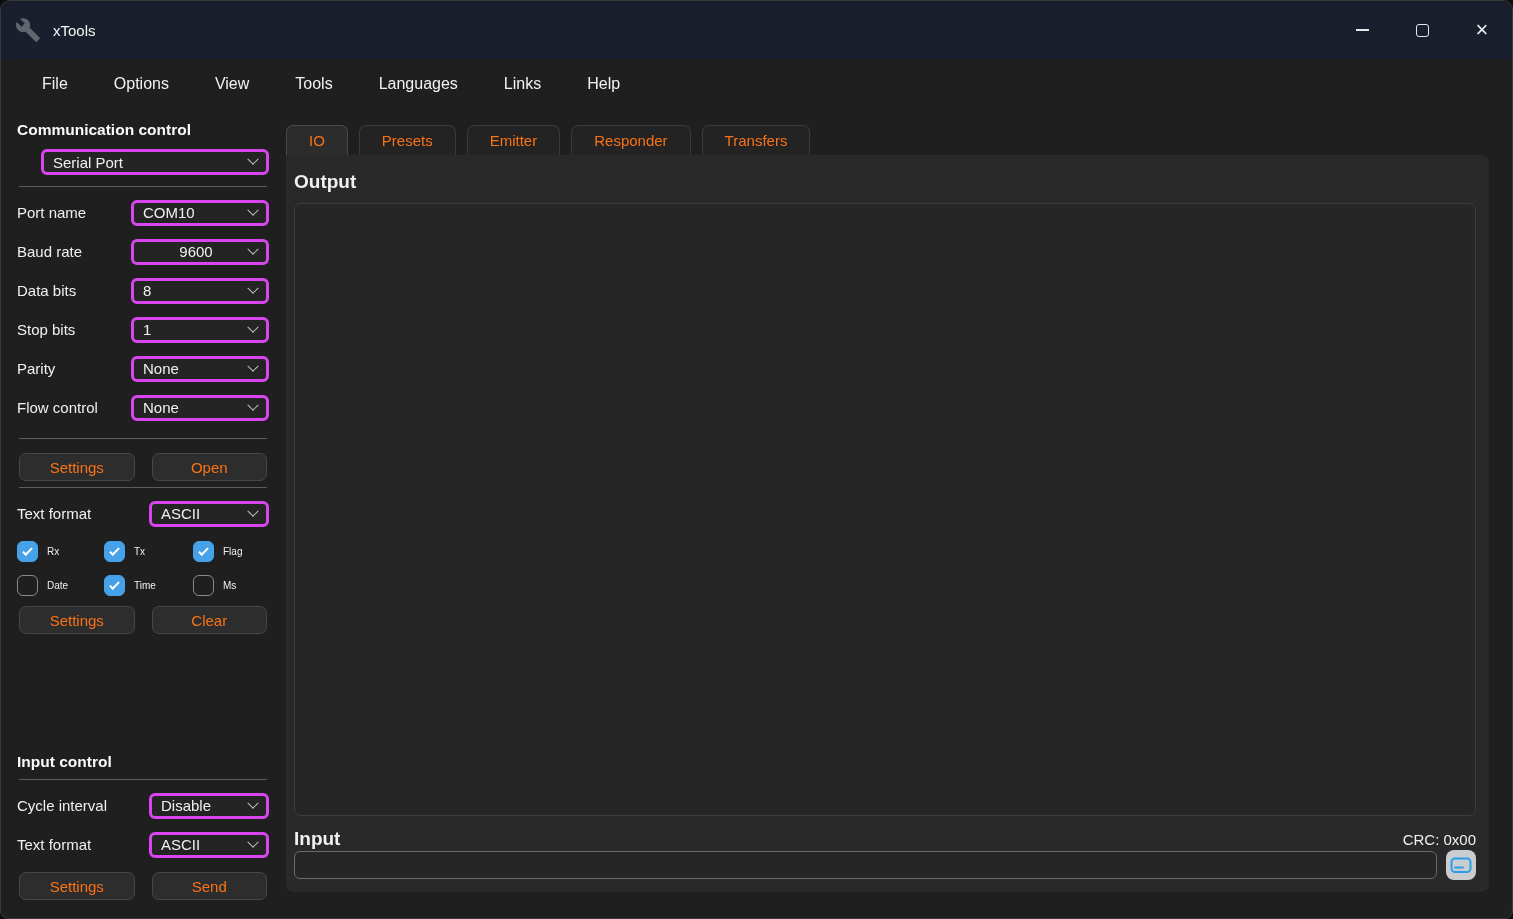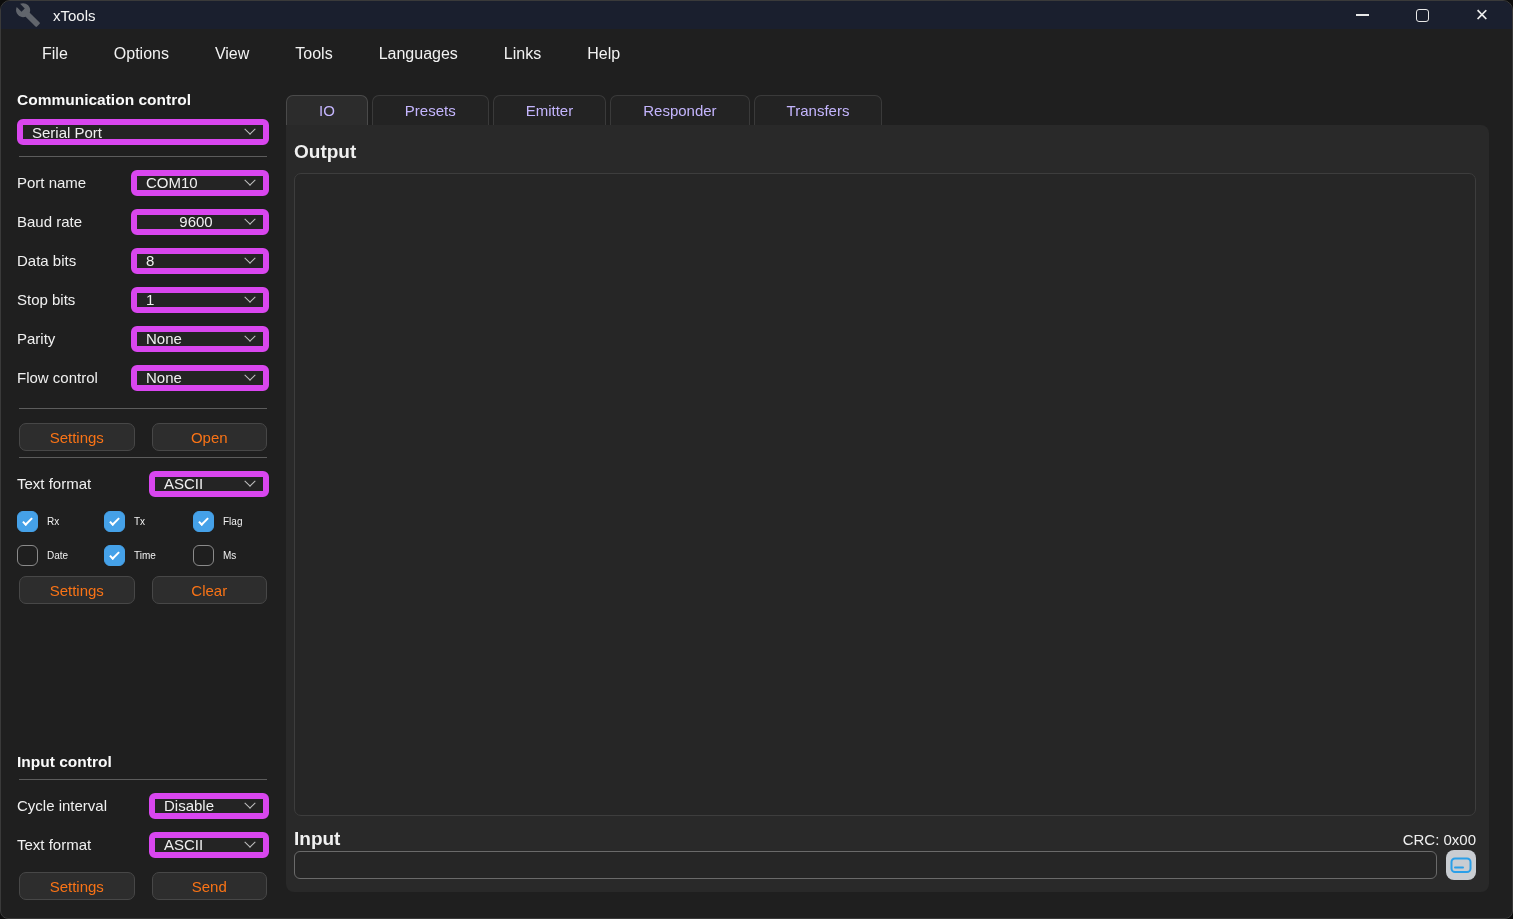--- a/index.html
+++ b/index.html
@@ -3,38 +3,38 @@
 <meta charset="utf-8">
 <style>
   * { margin:0; padding:0; box-sizing:border-box; }
   html,body { width:1513px; height:919px; background:#0d0d0d; font-family:"Liberation Sans", sans-serif; }
   .window {
     position:absolute; inset:0; background:#1f1f1f; color:#f0f0f0;
     border-radius:10px 10px 8px 8px; overflow:hidden; border:1px solid #3a3a3a;
     display:flex; flex-direction:column;
   }
   
-  .titlebar { height:28px; background:#1a1f2e; display:flex; align-items:center; flex-shrink:0; }
+  .titlebar { height:58px; background:#1a1f2e; display:flex; align-items:center; flex-shrink:0; }
   .titlebar .app-icon { width:26px; height:26px; margin:0 12px 0 14px; }
   .titlebar .app-title { font-size:15px; color:#f5f5f5; }
   .win-controls { margin-left:auto; display:flex; align-items:center; height:100%; }
   .win-btn { width:60px; height:100%; display:flex; align-items:center; justify-content:center; cursor:pointer; }
   .ico-min { width:13px; height:2px; background:#e8e8e8; }
   .ico-max { width:13px; height:13px; border:1.5px solid #e8e8e8; border-radius:3px; }
   .ico-close { font-size:22px; line-height:1; color:#eee; font-weight:300; }
   
   .menubar { height:50px; display:flex; align-items:center; padding-left:18px; flex-shrink:0; background:#1f1f1f; }
   .menu-item { font-size:16px; color:#f2f2f2; padding:6px 23px; cursor:pointer; }
   
   .content { flex:1; display:flex; overflow:hidden; }
   .sidebar { width:268px; margin-left:8px; padding:10px 8px 14px 8px; display:flex; flex-direction:column; flex-shrink:0; }
   .side-heading { font-size:15.5px; font-weight:700; color:#fafafa; padding:2px 0 6px 0; }
   .divider { border:none; border-top:1px solid #5c5c5c; margin:11px 2px 6px 2px; }
-  .dd { height:26px; background:#242424; border:6px solid #d946ef; border-radius:6px;
-        display:flex; align-items:center; padding:7px 9px; cursor:pointer; }
+  .dd { height:26px; background:#242424; border:3px solid #d946ef; border-radius:6px;
+        display:flex; align-items:center; padding:7px 9px; cursor:pointer;margin-left:24px; }
   .dd-val { flex:1; font-size:15px; color:#f0f0f0; white-space:nowrap; overflow:hidden; }
   .dd-val.centered { text-align:center; }
   .chev { width:8px; height:8px; border-right:1.6px solid #c0c0c0; border-bottom:1.6px solid #c0c0c0;
           transform:rotate(45deg) translate(-2px,-2px); flex-shrink:0; }
   .dd-full { margin-top:4px; }
   .form-row { display:flex; align-items:center; height:39px; }
   .form-row .lbl { flex:1; font-size:15px; color:#f0f0f0; }
   .form-row .dd { width:138px; flex-shrink:0; }
   .form-row .dd.w130 { width:120px; }
   .btn-row { display:flex; gap:17px; margin:8px 2px 4px 2px; }
@@ -46,23 +46,23 @@
             display:flex; align-items:center; justify-content:center; flex-shrink:0; }
   .cb-box.checked { background:#45a1e8; border-color:#45a1e8; }
   .tick { display:none; width:5px; height:10px; border-right:2px solid #fff; border-bottom:2px solid #fff;
           transform:rotate(45deg) translate(-1px,-1px); }
   .cb-box.checked .tick { display:block; }
   .cb-lbl { font-size:10px; }
   .spacer { flex:1; }
   
   .main { flex:1; display:flex; flex-direction:column; margin:0 23px 26px 9px; }
   .tabbar { display:flex; margin-top:16px; height:30px; align-items:flex-end; }
-  .tab { height:30px; padding:0 32px; display:flex; align-items:center; font-size:15px;
+  .tab { height:30px; padding:0 22px; display:flex; align-items:center; font-size:15px;
          background:#232323; border:1px solid #3a3a3a; border-bottom:none;
-         border-radius:7px 7px 0 0; margin-right:4px; cursor:pointer; color:#c4b5fd; }
+         border-radius:7px 7px 0 0; margin-right:11px; cursor:pointer; color:#f97316; }
   .tab.active { background:#2c2c2c; border-color:#4a4a4a; }
   .panel { flex:1; background:#292929; border-radius:0 8px 8px 8px; padding:10px 13px 12px 8px;
            display:flex; flex-direction:column; }
   .panel-heading { font-size:19px; font-weight:700; padding:6px 0 10px 0; }
   .output-box { flex:1; background:#262626; border:1px solid #3d3d3d; border-radius:7px;
                 font-family:"DejaVu Sans Mono", monospace; font-size:13px; color:#ddd; padding:8px;
                 resize:none; outline:none; }
   .input-head { display:flex; align-items:center; padding:12px 0 0 0; }
   .input-head .crc { margin-left:auto; font-size:15px; font-weight:400; }
   .input-row { display:flex; align-items:center; gap:9px; }

